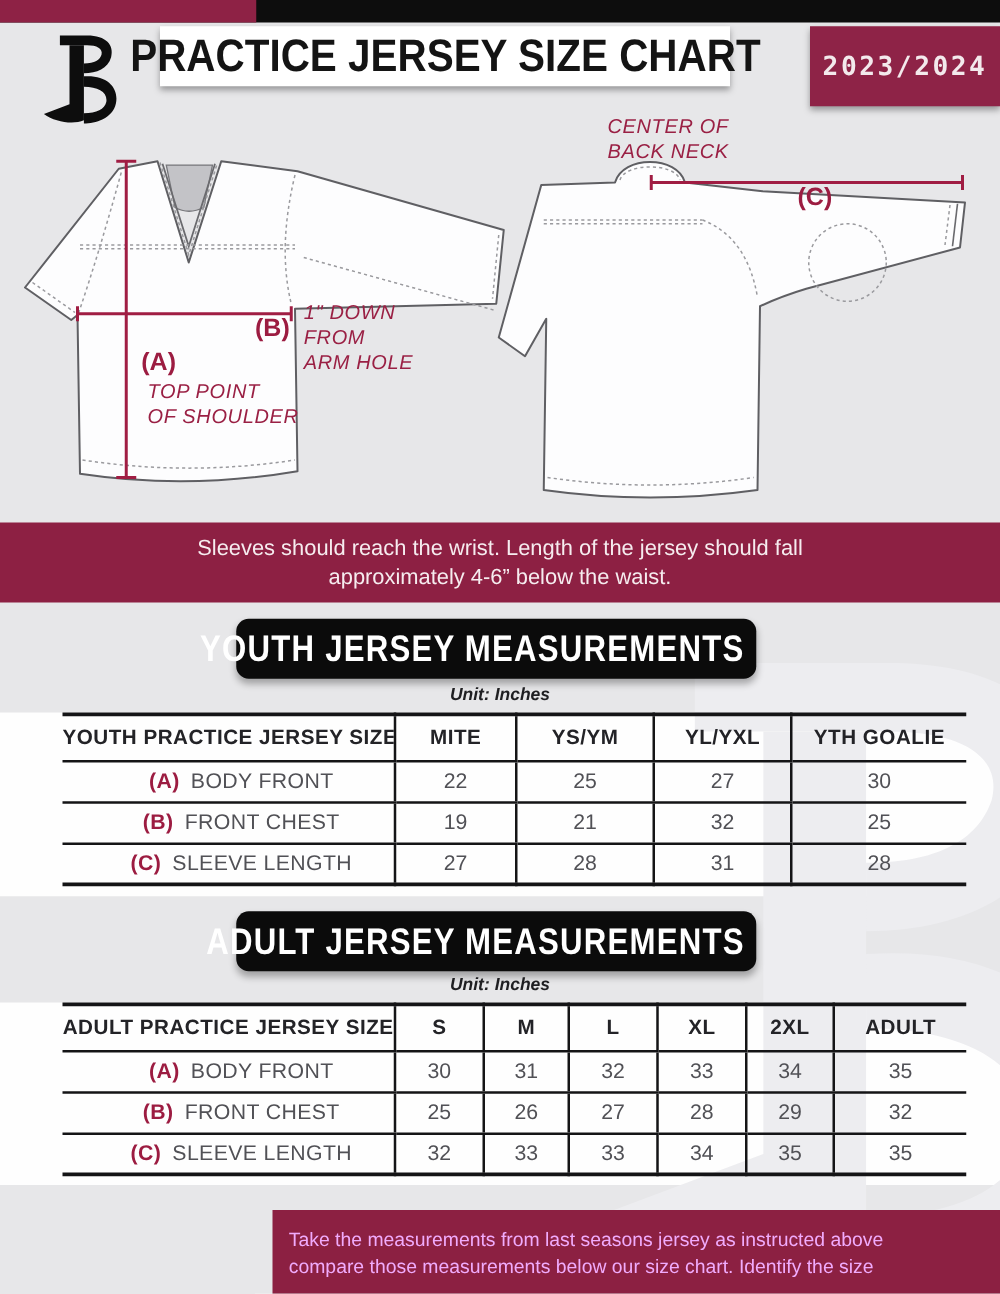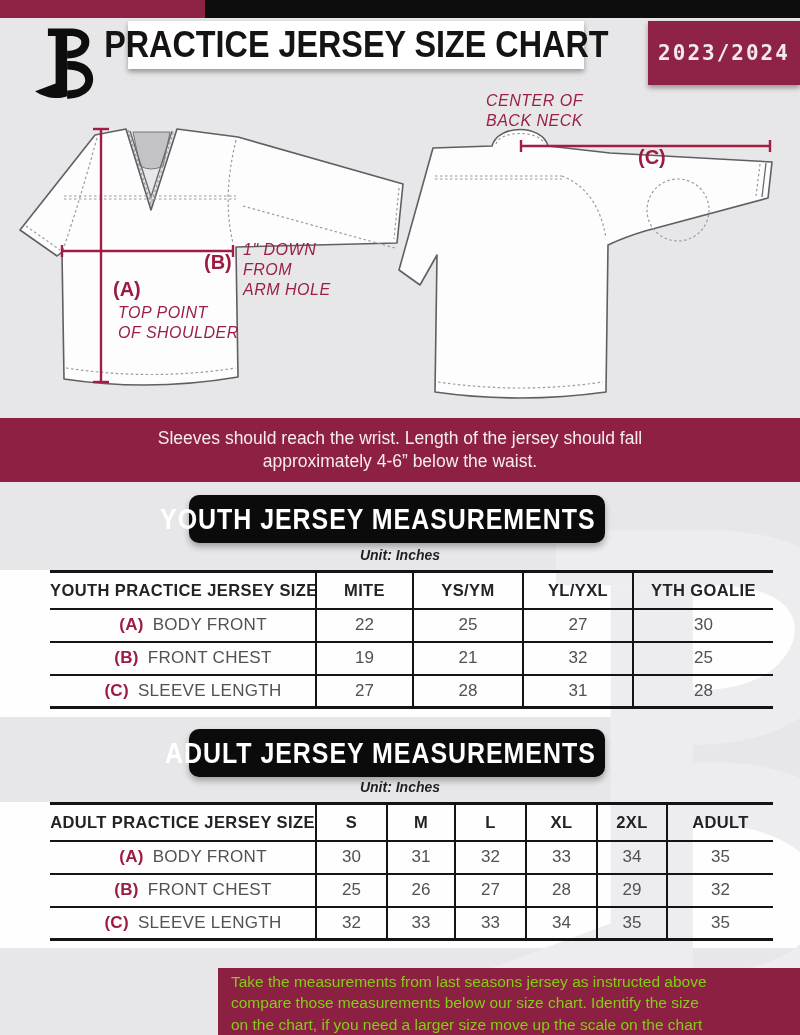--- a/index.html
+++ b/index.html
@@ -81,21 +81,21 @@
   td.row-label .key { color:#9c1c41; font-weight:bold; margin-right:9px; font-size:17px; }
   
   .footer-black {
     position:absolute; left:0; top:968px; width:218px; height:67px; background:#060606;
     display:flex; align-items:center;
   }
   .footer-logo { width:30px; height:40px; margin-left:30px; }
   .footer-brand { color:#fbfbfb; font-size:13px; font-weight:bold; letter-spacing:6.5px; margin-left:11px; }
   .footer-maroon {
     position:absolute; left:218px; top:968px; width:582px; height:67px; background:#8c2042;
-    color:#84cc16; font-size:15.5px; line-height:21.5px; padding:3px 0 0 13px;
+    color:#f0abfc; font-size:15.5px; line-height:21.5px; padding:3px 0 0 13px;
     display:flex; flex-direction:column; justify-content:center;
   }
   
   .jersey-line { fill:#fdfdfe; stroke:#5f5f63; stroke-width:1.6; stroke-linejoin:round; }
   .stitch { fill:none; stroke:#9a9a9e; stroke-width:1.2; stroke-dasharray:2.5,2.5; }
   .measure { stroke:#a01d43; stroke-width:2.4; fill:none; }
   text.ann-bold { font-family:"Liberation Sans",sans-serif; font-weight:bold; font-size:20px; fill:#9c1c41; }
   text.ann-italic { font-family:"Liberation Sans",sans-serif; font-style:italic; font-size:16px; fill:#9a2044; letter-spacing:0.5px; }
 </style>
 </head>
@@ -286,16 +286,15 @@
       <td>34</td>
       <td>35</td>
       <td>35</td>
     </tr>
   </tbody>
     </table>
 
   <div class="footer-maroon">
     <div>Take the measurements from last seasons jersey as instructed above</div>
     <div>compare those measurements  below our size chart. Identify the size</div>
-    <div>on the chart, if you need a larger size move up the scale on the chart</div>
   </div>
 
 </div>
 
 </body></html>

